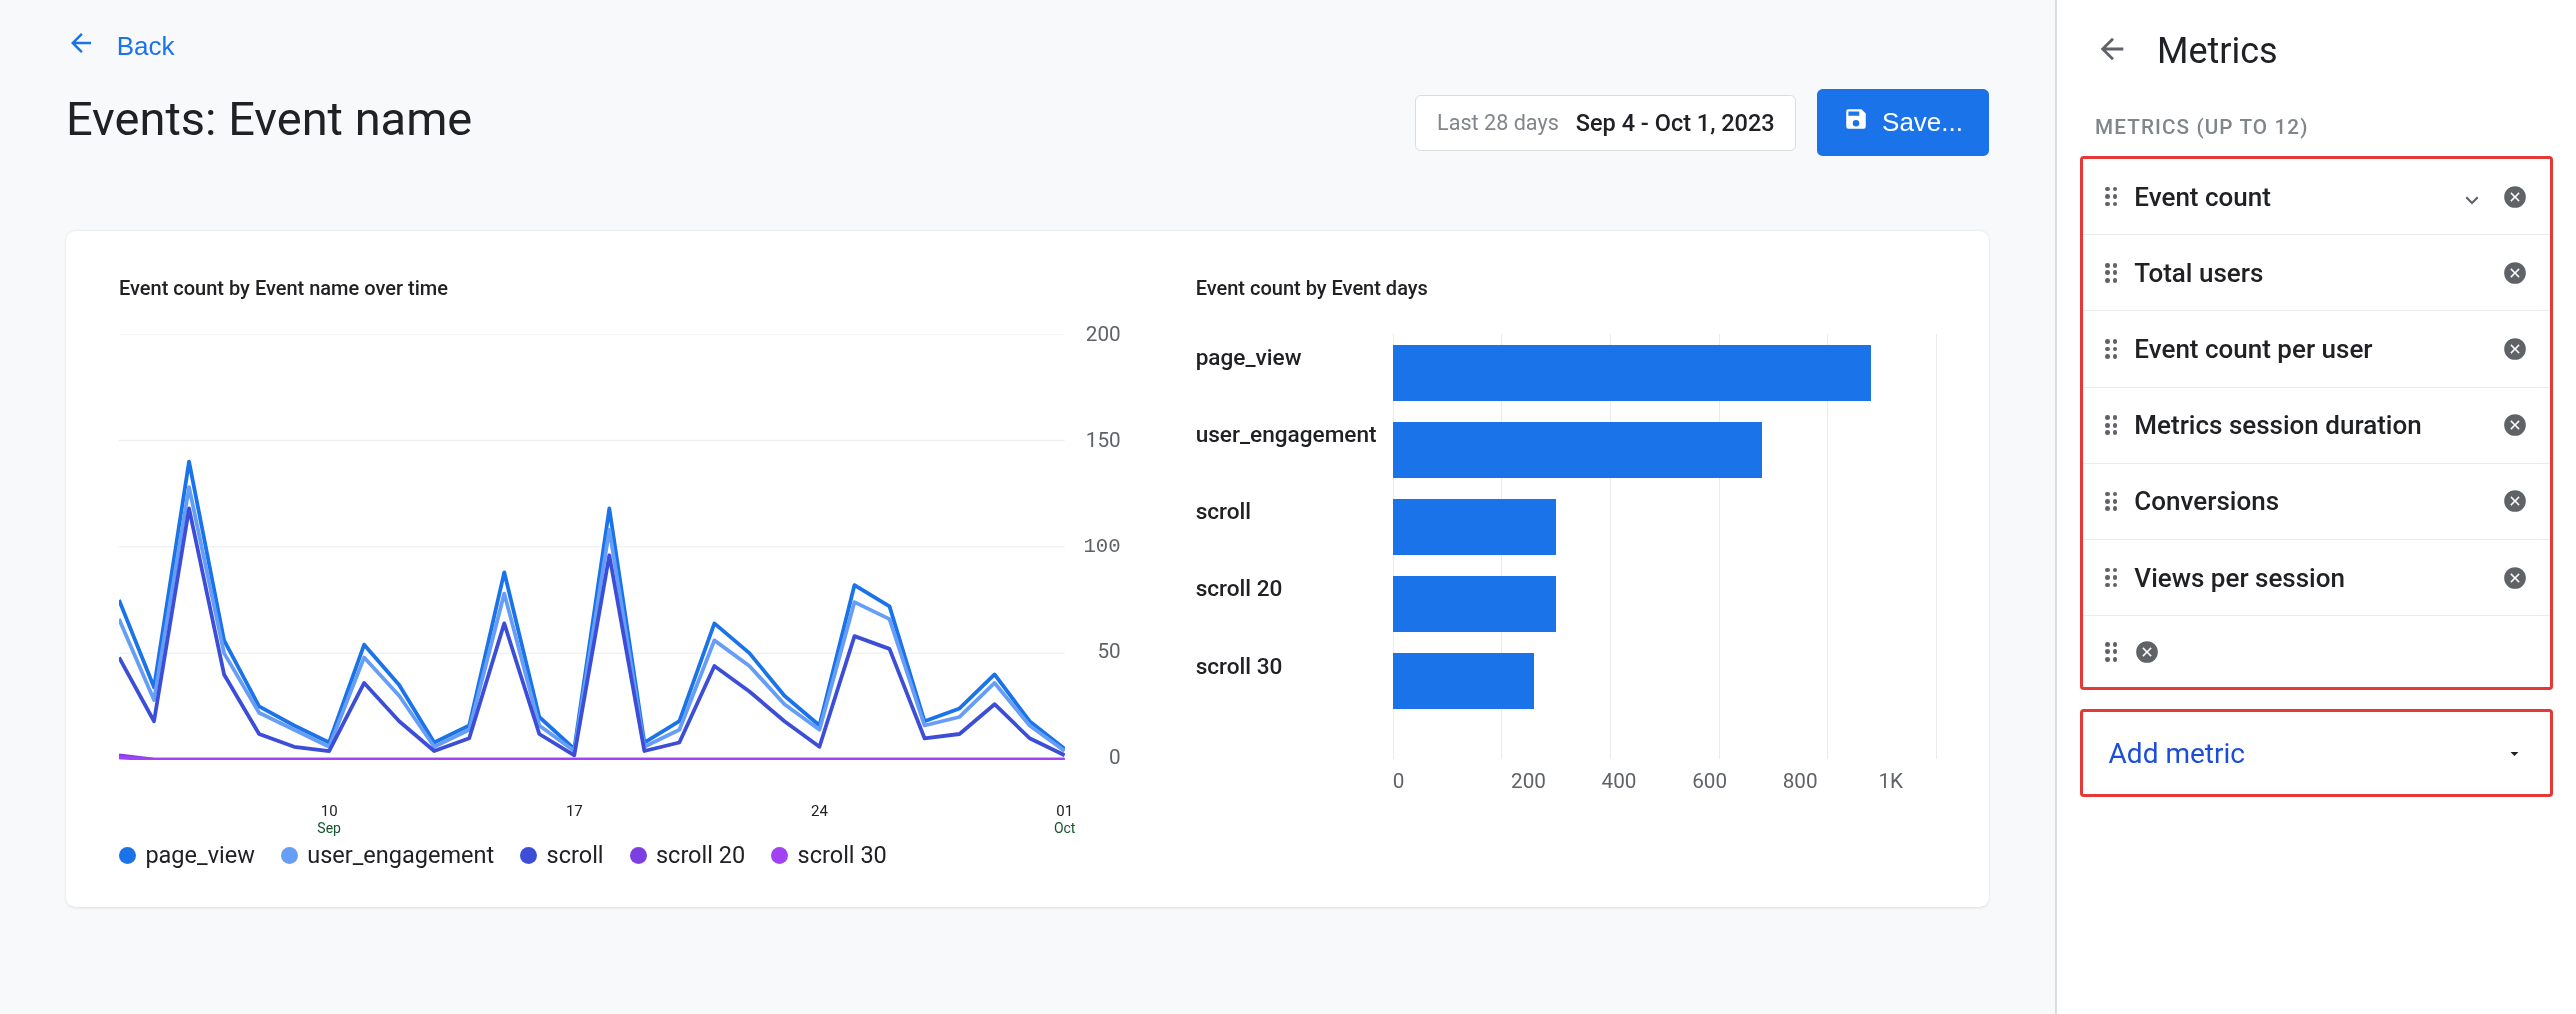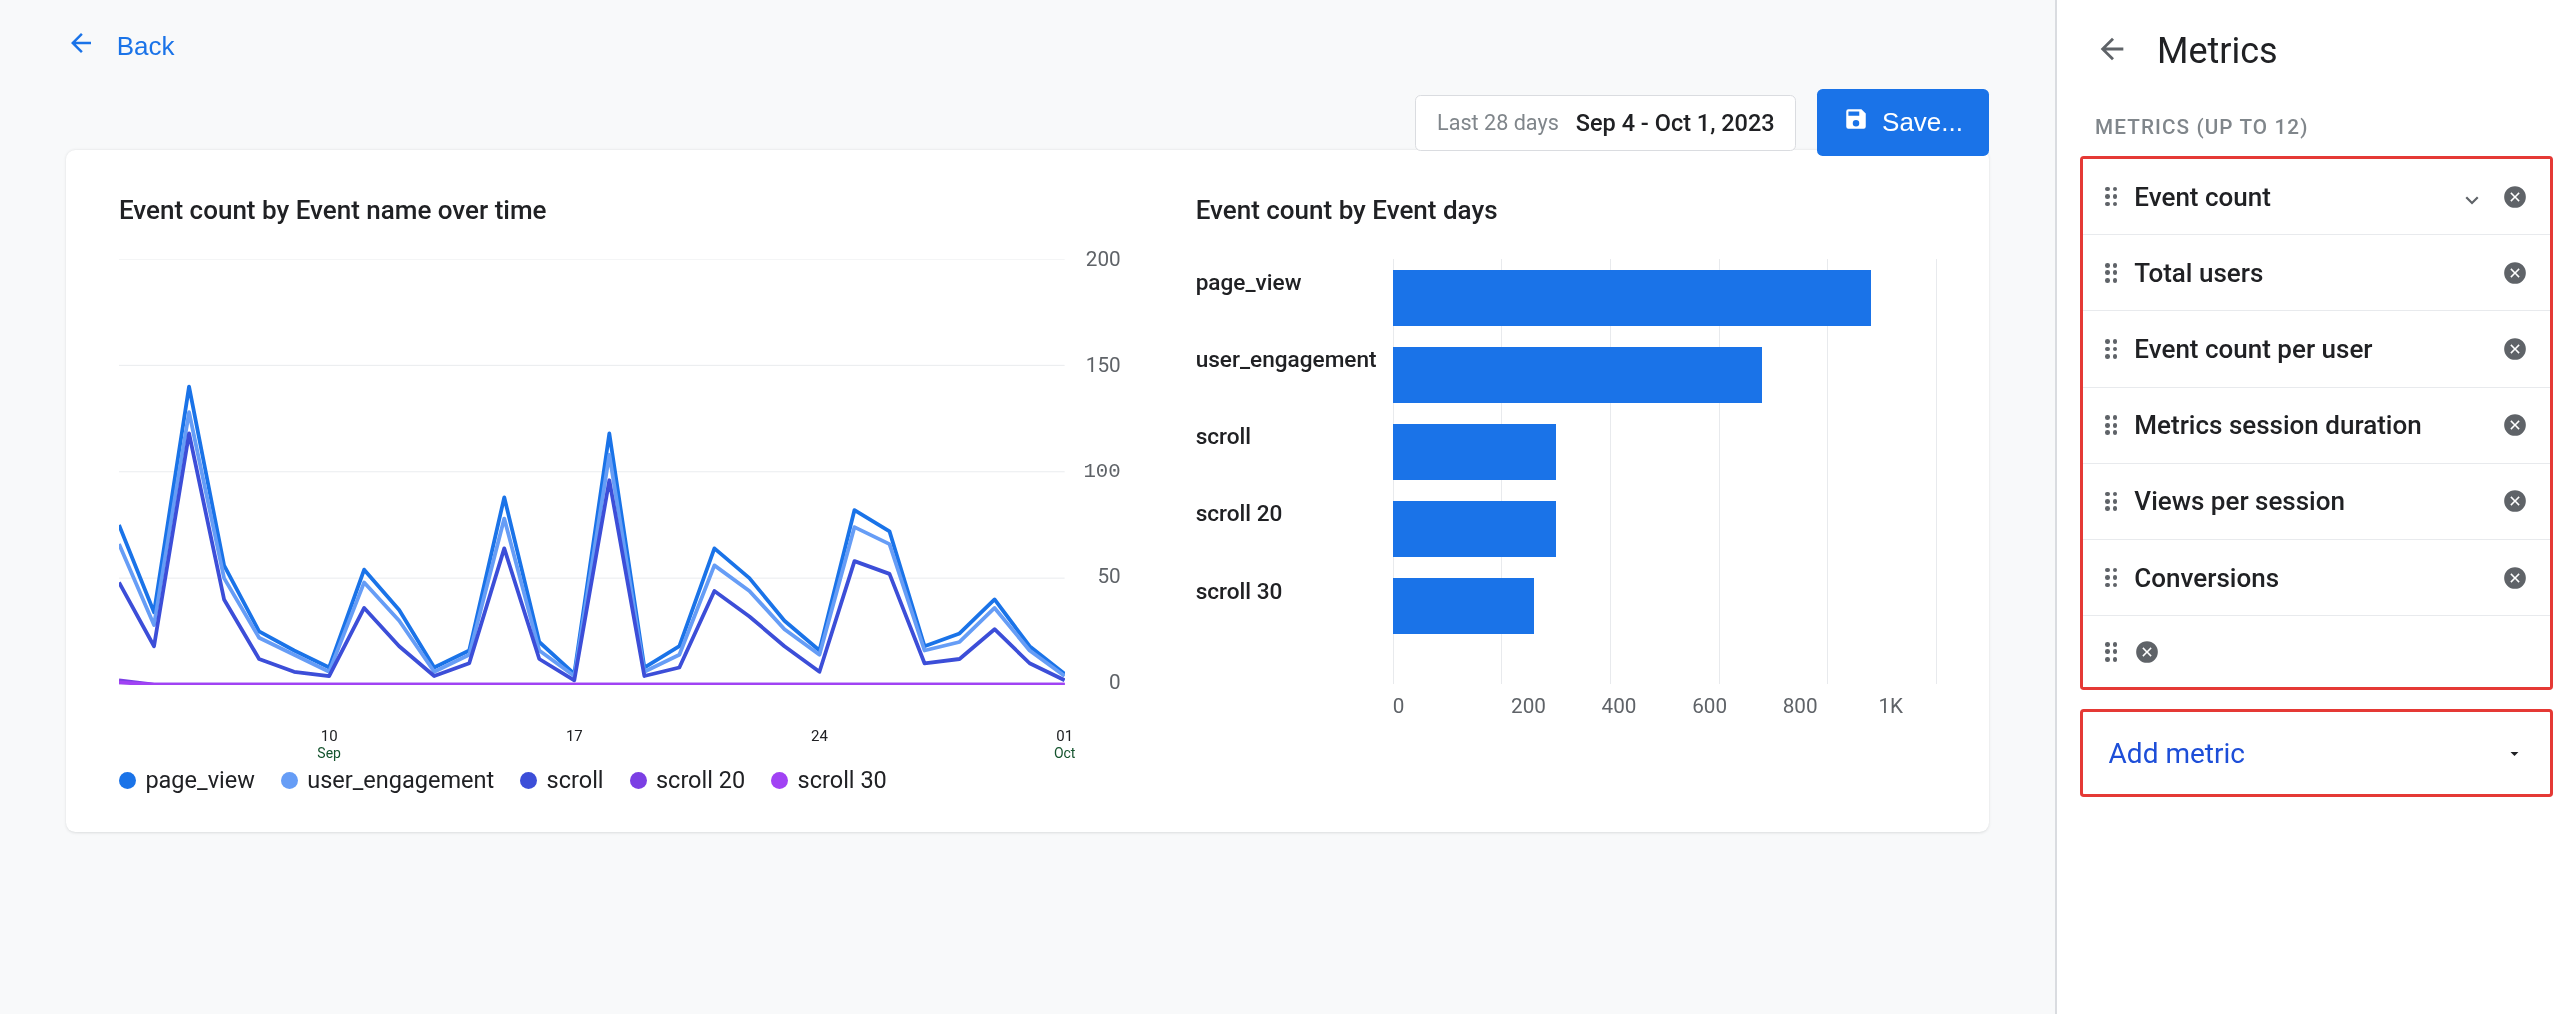--- a/index.html
+++ b/index.html
@@ -48,21 +48,21 @@
   
   .card {
     margin: 85px 66px 0 66px;
     background: #fff;
     border-radius: 9.4px;
     box-shadow: 0 0.9px 2.8px rgba(60,64,67,.15);
     padding: 45px 53px 38px 53px;
   }
   .charts-row { display: flex; gap: 75px; }
   .chart-block { flex: 1 1 0; min-width: 0; }
-  .chart-title { font-size: 26px; font-weight: 500; color: #202124; margin-bottom: 34px; }
+  .chart-title { font-size: 20px; font-weight: 500; color: #202124; margin-bottom: 34px; }
   .chart-area { position: relative; height: 479px; }
 
   
   .line-plot { position: absolute; left: 0; right: 56px; top: 0; bottom: 56px; }
   .line-plot .tick text, .line-x-labels span, .rtick { fill: #5f6368; color: #5f6368; font-size: 20.7px; }
   .line-x-labels { position: absolute; left: 0; right: 56px; bottom: 11.3px; }
   .line-x-labels .xl { position: absolute; transform: translateX(-50%); text-align: center; }
   .line-x-labels .xl .sub { font-size: 14px; color: #14532d; }
   .rticks { position: absolute; right: 0; top: 0; bottom: 56px; width: 53px; }
   .rtick { position: absolute; right: 0; transform: translateY(-50%); }
@@ -131,20 +131,21 @@
 <div class="main">
   <div class="header">
     <button class="back-btn">
       <span>
         <svg viewBox="0 0 24 24">
             <path d="M20 11H7.83l5.59-5.59L12 4l-8 8 8 8 1.41-1.41L7.83 13H20z"></path>
           </svg>
       </span>
       <span>Back</span>
     </button>
+    <h1 class="page-title">Events: Event name</h1>
   </div>
 
   <div class="top-right">
     <div class="date-range">
       <span class="rel">Last 28 days</span>
       <span class="abs">Sep 4 - Oct 1, 2023</span>
     </div>
     <button class="save-btn">
       <span>
         <svg viewBox="0 0 24 24">
@@ -391,43 +392,43 @@
             </span>
             <span>
               <i></i>
               <i></i>
             </span>
             <span>
               <i></i>
               <i></i>
             </span>
           </span>
+          <span class="metric-name">Conversions</span>
+          <button class="remove-ic">
+            <svg viewBox="0 0 24 24">
+              <path d="M12 2a10 10 0 1 0 0 20 10 10 0 0 0 0-20zm4.3 13.3-1 1L12 13l-3.3 3.3-1-1L11 12 7.7 8.7l1-1L12 11l3.3-3.3 1 1L13 12l3.3 3.3z"></path>
+            </svg>
+          </button>
+        </div>
+        <div class="metric-row">
+          <span class="drag">
+            <span>
+              <i></i>
+              <i></i>
+            </span>
+            <span>
+              <i></i>
+              <i></i>
+            </span>
+            <span>
+              <i></i>
+              <i></i>
+            </span>
+          </span>
           <span class="metric-name">Views per session</span>
-          <button class="remove-ic">
-            <svg viewBox="0 0 24 24">
-              <path d="M12 2a10 10 0 1 0 0 20 10 10 0 0 0 0-20zm4.3 13.3-1 1L12 13l-3.3 3.3-1-1L11 12 7.7 8.7l1-1L12 11l3.3-3.3 1 1L13 12l3.3 3.3z"></path>
-            </svg>
-          </button>
-        </div>
-        <div class="metric-row">
-          <span class="drag">
-            <span>
-              <i></i>
-              <i></i>
-            </span>
-            <span>
-              <i></i>
-              <i></i>
-            </span>
-            <span>
-              <i></i>
-              <i></i>
-            </span>
-          </span>
-          <span class="metric-name">Conversions</span>
           <button class="remove-ic">
             <svg viewBox="0 0 24 24">
               <path d="M12 2a10 10 0 1 0 0 20 10 10 0 0 0 0-20zm4.3 13.3-1 1L12 13l-3.3 3.3-1-1L11 12 7.7 8.7l1-1L12 11l3.3-3.3 1 1L13 12l3.3 3.3z"></path>
             </svg>
           </button>
         </div>
         <div class="metric-row">
           <span class="drag">
             <span>
               <i></i>

